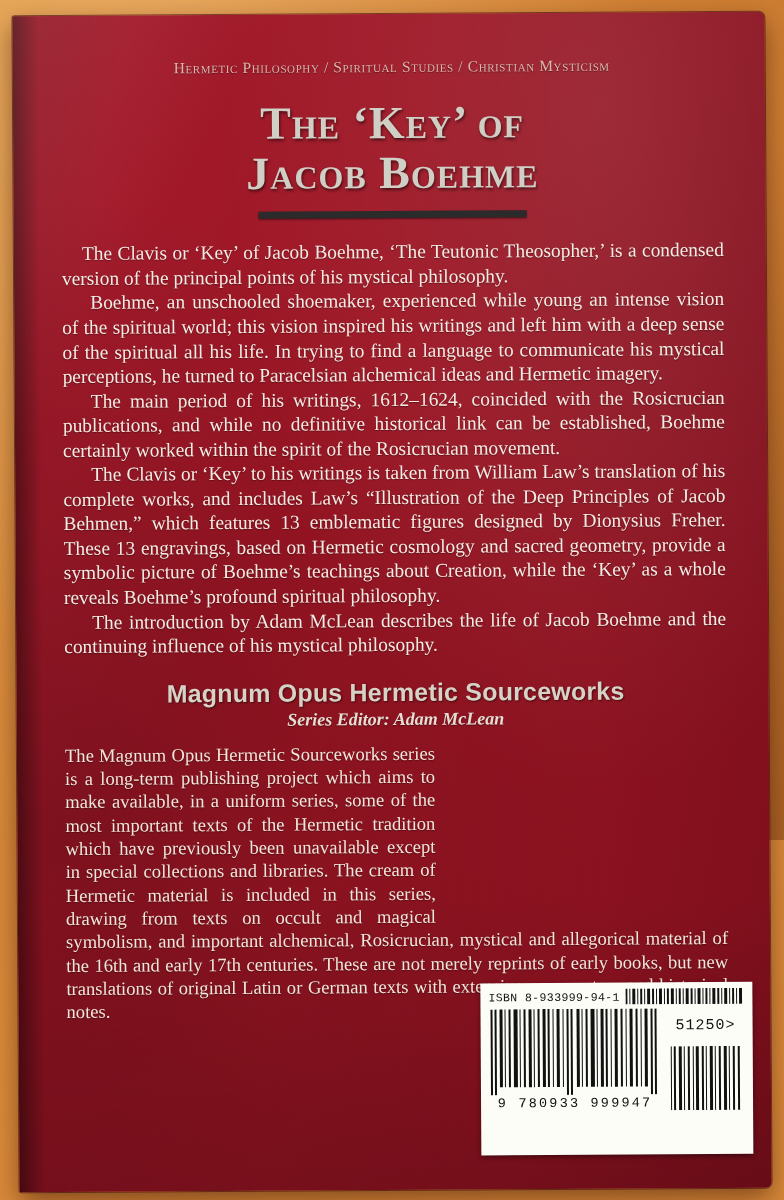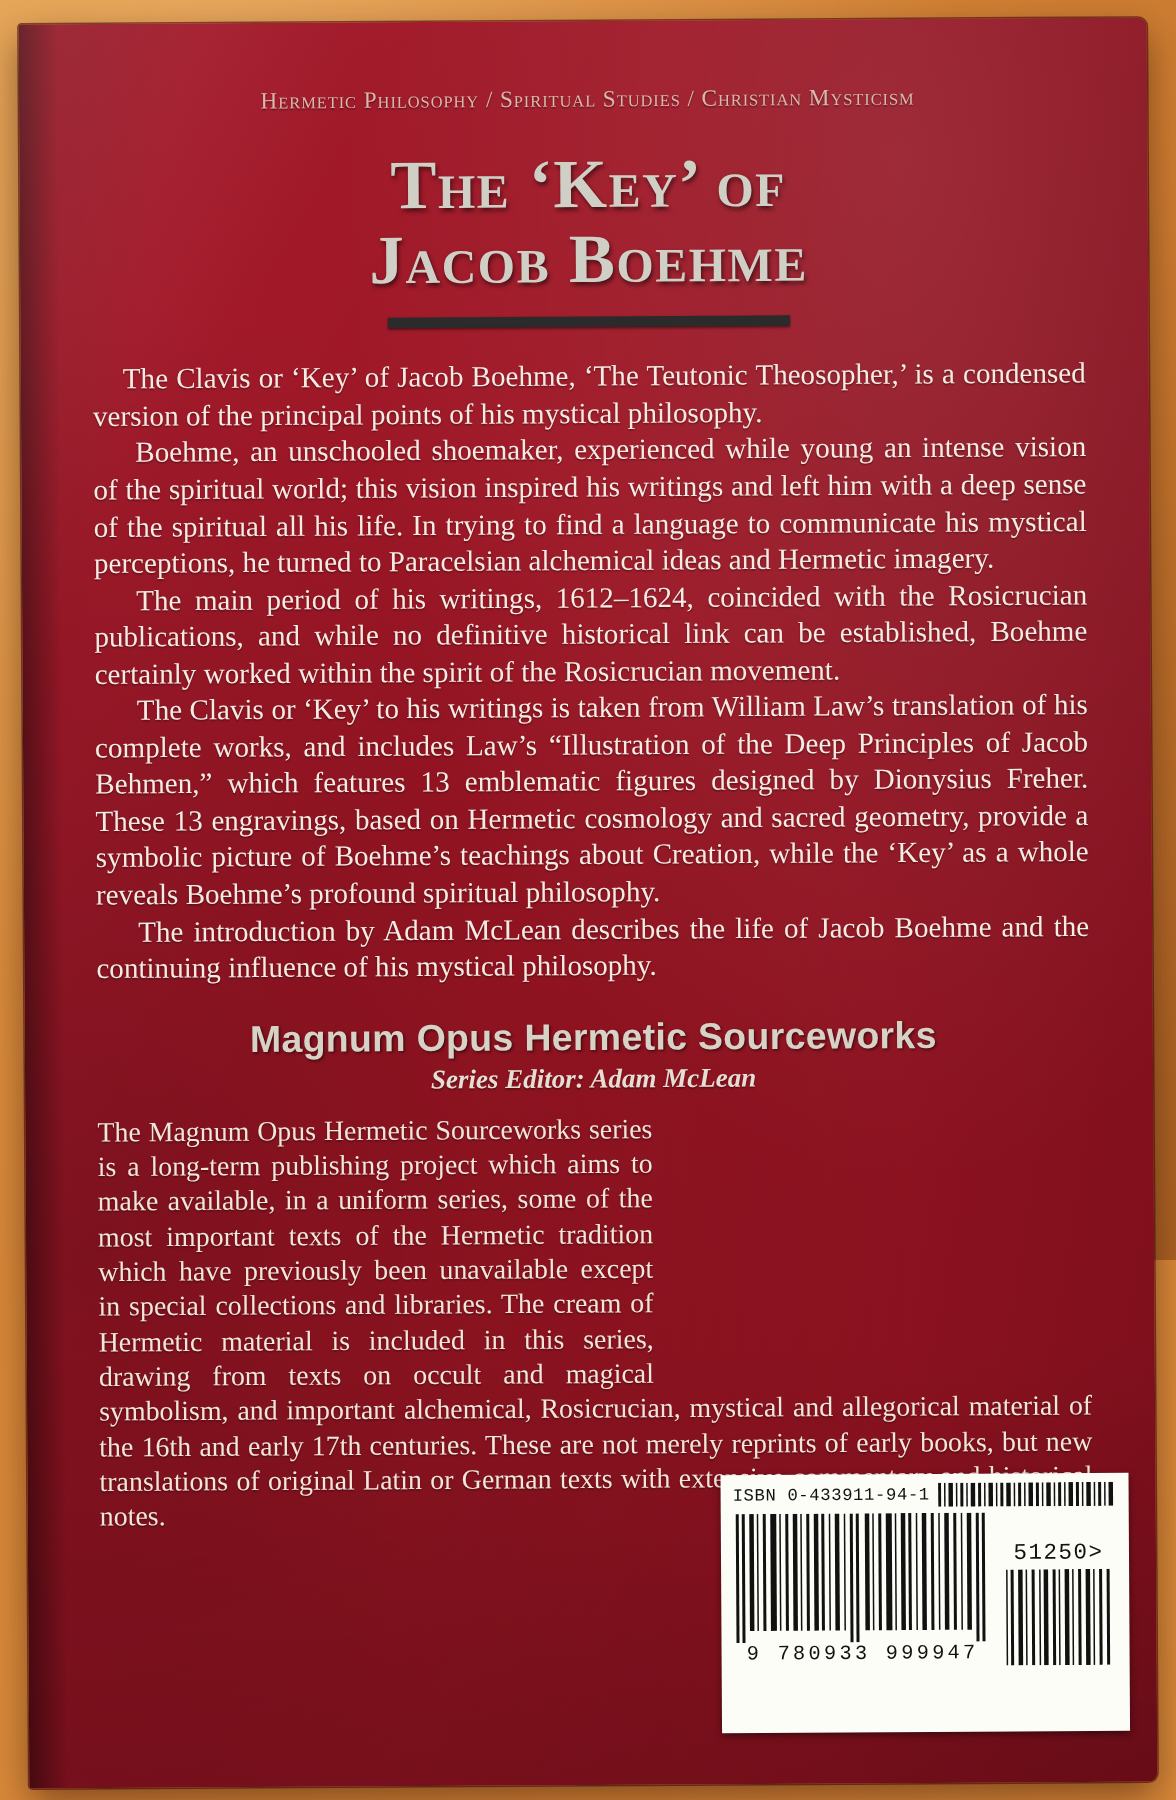--- a/index.html
+++ b/index.html
@@ -184,21 +184,21 @@
   }
   .ean-block { width: 172px; }
   .addon-block { width: 74px; }
   .bars { width: 100%; height: 86px; display: block; }
   .addon-digits {
     text-align: center;
     font-family: "Liberation Mono", monospace;
     font-size: 15px;
     color: #111;
     letter-spacing: 1px;
-    margin-bottom: 2px;
+    margin-bottom: 12px;
   }
   .ean-digits {
     font-family: "Liberation Mono", monospace;
     font-size: 13.5px;
     color: #111;
     letter-spacing: 2.2px;
     text-align: center;
     margin-top: 1px;
   }
   .barcode-spacer {
@@ -240,21 +240,21 @@
 
       <div class="series-body">
         <div class="barcode-spacer"></div>
         <span>The Magnum Opus Hermetic Sourceworks series is a long-term publishing project which aims to make available, in a uniform series, some of the most important texts of the Hermetic tradition which have previously been unavailable except in special collections and libraries. The cream of Hermetic material is included in this series, drawing from texts on occult and magical symbolism, and important alchemical, Rosicrucian, mystical and allegorical material of the 16th and early 17th centuries. These are not merely reprints of early books, but new translations of original Latin or German texts with extensive commentary and historical notes.</span>
       </div>
 
     </div>
 
     <div id="barcode">
       <div class="isbn-row">
-        <span class="isbn-text">ISBN 0-433911-94-1</span>
+        <span class="isbn-text">ISBN 8-933999-94-1</span>
         <svg class="mini-bars" viewBox="0 0 120 16" preserveAspectRatio="none">
           <g fill="#111">
             <rect x="0" y="0" width="2" height="16"></rect>
               <rect x="4" y="0" width="1" height="16"></rect>
             <rect x="7" y="0" width="3" height="16"></rect>
               <rect x="12" y="0" width="1" height="16"></rect>
             <rect x="15" y="0" width="2" height="16"></rect>
               <rect x="19" y="0" width="1" height="16"></rect>
             <rect x="22" y="0" width="3" height="16"></rect>
               <rect x="27" y="0" width="2" height="16"></rect>

